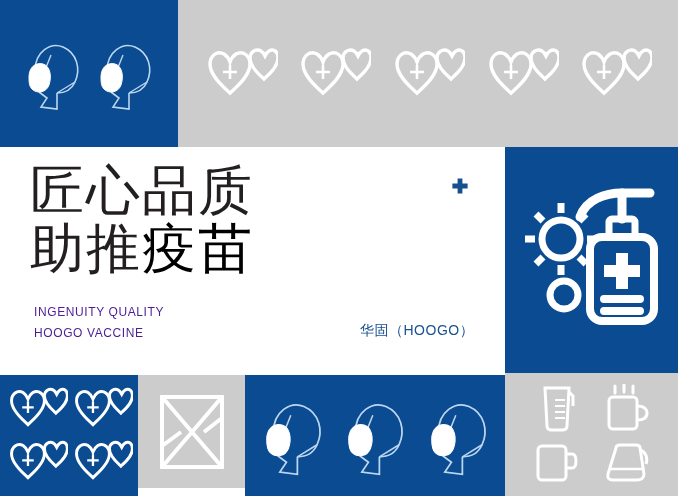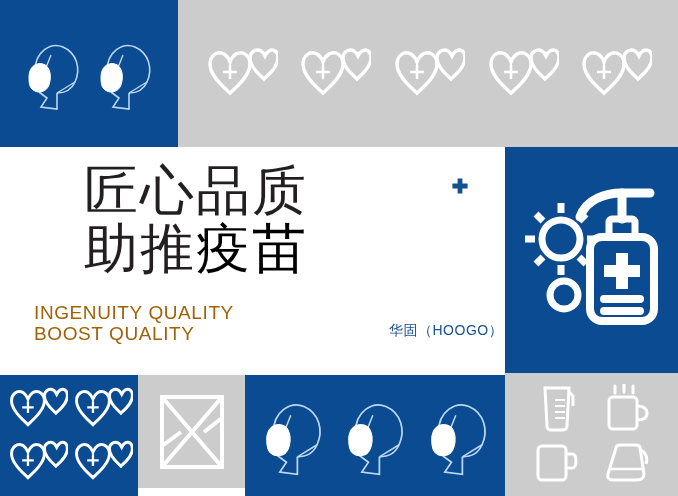--- a/index.html
+++ b/index.html
@@ -20,29 +20,29 @@
   #top-hearts{position:absolute;left:178px;top:0;width:500px;height:147px;
               display:flex;align-items:center;justify-content:space-evenly;
               padding:0 6px;box-sizing:border-box;}
 
   
   #mid-white{left:0;top:147px;width:505px;height:212px;}
   #mid-white-strip{left:0;top:359px;width:505px;height:16px;background:#ffffff;}
   #mid-right-blue{left:505px;top:147px;width:173px;height:226px;}
   #mid-right-gray-gap{left:505px;top:373px;width:173px;height:2px;background:#cccccc;}
 
-  #headline{position:absolute;left:46px;top:162px;width:300px;text-align:center;}
+  #headline{position:absolute;left:30px;top:162px;width:300px;}
   .h-line{font-size:54px;line-height:58px;letter-spacing:2px;
           font-family:"DejaVu Sans","Liberation Sans",sans-serif;font-weight:400;}
   .h-dark{color:#231f20;}
   .h-blue{color:#000000;}
-  #sub-en{position:absolute;left:34px;top:302px;color:#a16207;
-          font-size:19px;line-height:21px;letter-spacing:.6px;}
+  #sub-en{position:absolute;left:34px;top:302px;color:#4c1d95;
+          font-size:12px;line-height:21px;letter-spacing:.6px;}
   #brand{position:absolute;left:360px;top:322px;color:#19508f;
-         font-size:14px;letter-spacing:.5px;white-space:nowrap;margin-left:29px;}
+         font-size:14px;letter-spacing:.5px;white-space:nowrap;}
   #plus-mark{position:absolute;left:450px;top:176px;width:20px;height:20px;color:#17508f;}
 
   #sanitizer-wrap{position:absolute;left:505px;top:147px;width:173px;height:226px;
                   display:flex;align-items:center;justify-content:center;}
 
   
   #bot-blue-1{left:0;top:375px;width:138px;height:121px;}
   #bot-gray-box{left:138px;top:375px;width:107px;height:113px;}
   #bot-blue-2{left:245px;top:375px;width:260px;height:121px;}
   #bot-gray-2{left:505px;top:375px;width:173px;height:121px;}
@@ -142,21 +142,21 @@
   <div class="panel blue" id="mid-right-blue"></div>
   <div class="panel" id="mid-right-gray-gap"></div>
 
   <div id="headline">
     <div class="h-line h-dark">匠心品质</div>
     <div class="h-line"><span class="h-dark">助推</span><span class="h-blue">疫苗</span></div>
   </div>
 
   <div id="sub-en">
     <div>INGENUITY QUALITY</div>
-    <div>BOOST QUALITY</div>
+    <div>HOOGO VACCINE</div>
   </div>
 
   <div id="brand">华固（HOOGO）</div>
 
   <div id="plus-mark">
     <svg width="20" height="20" viewBox="0 0 20 20">
       <path d="M7.6 2.4 H12.4 V7.6 H17.6 V12.4 H12.4 V17.6 H7.6 V12.4 H2.4 V7.6 H7.6 Z" fill="#17508f"></path>
     </svg>
   </div>
 

